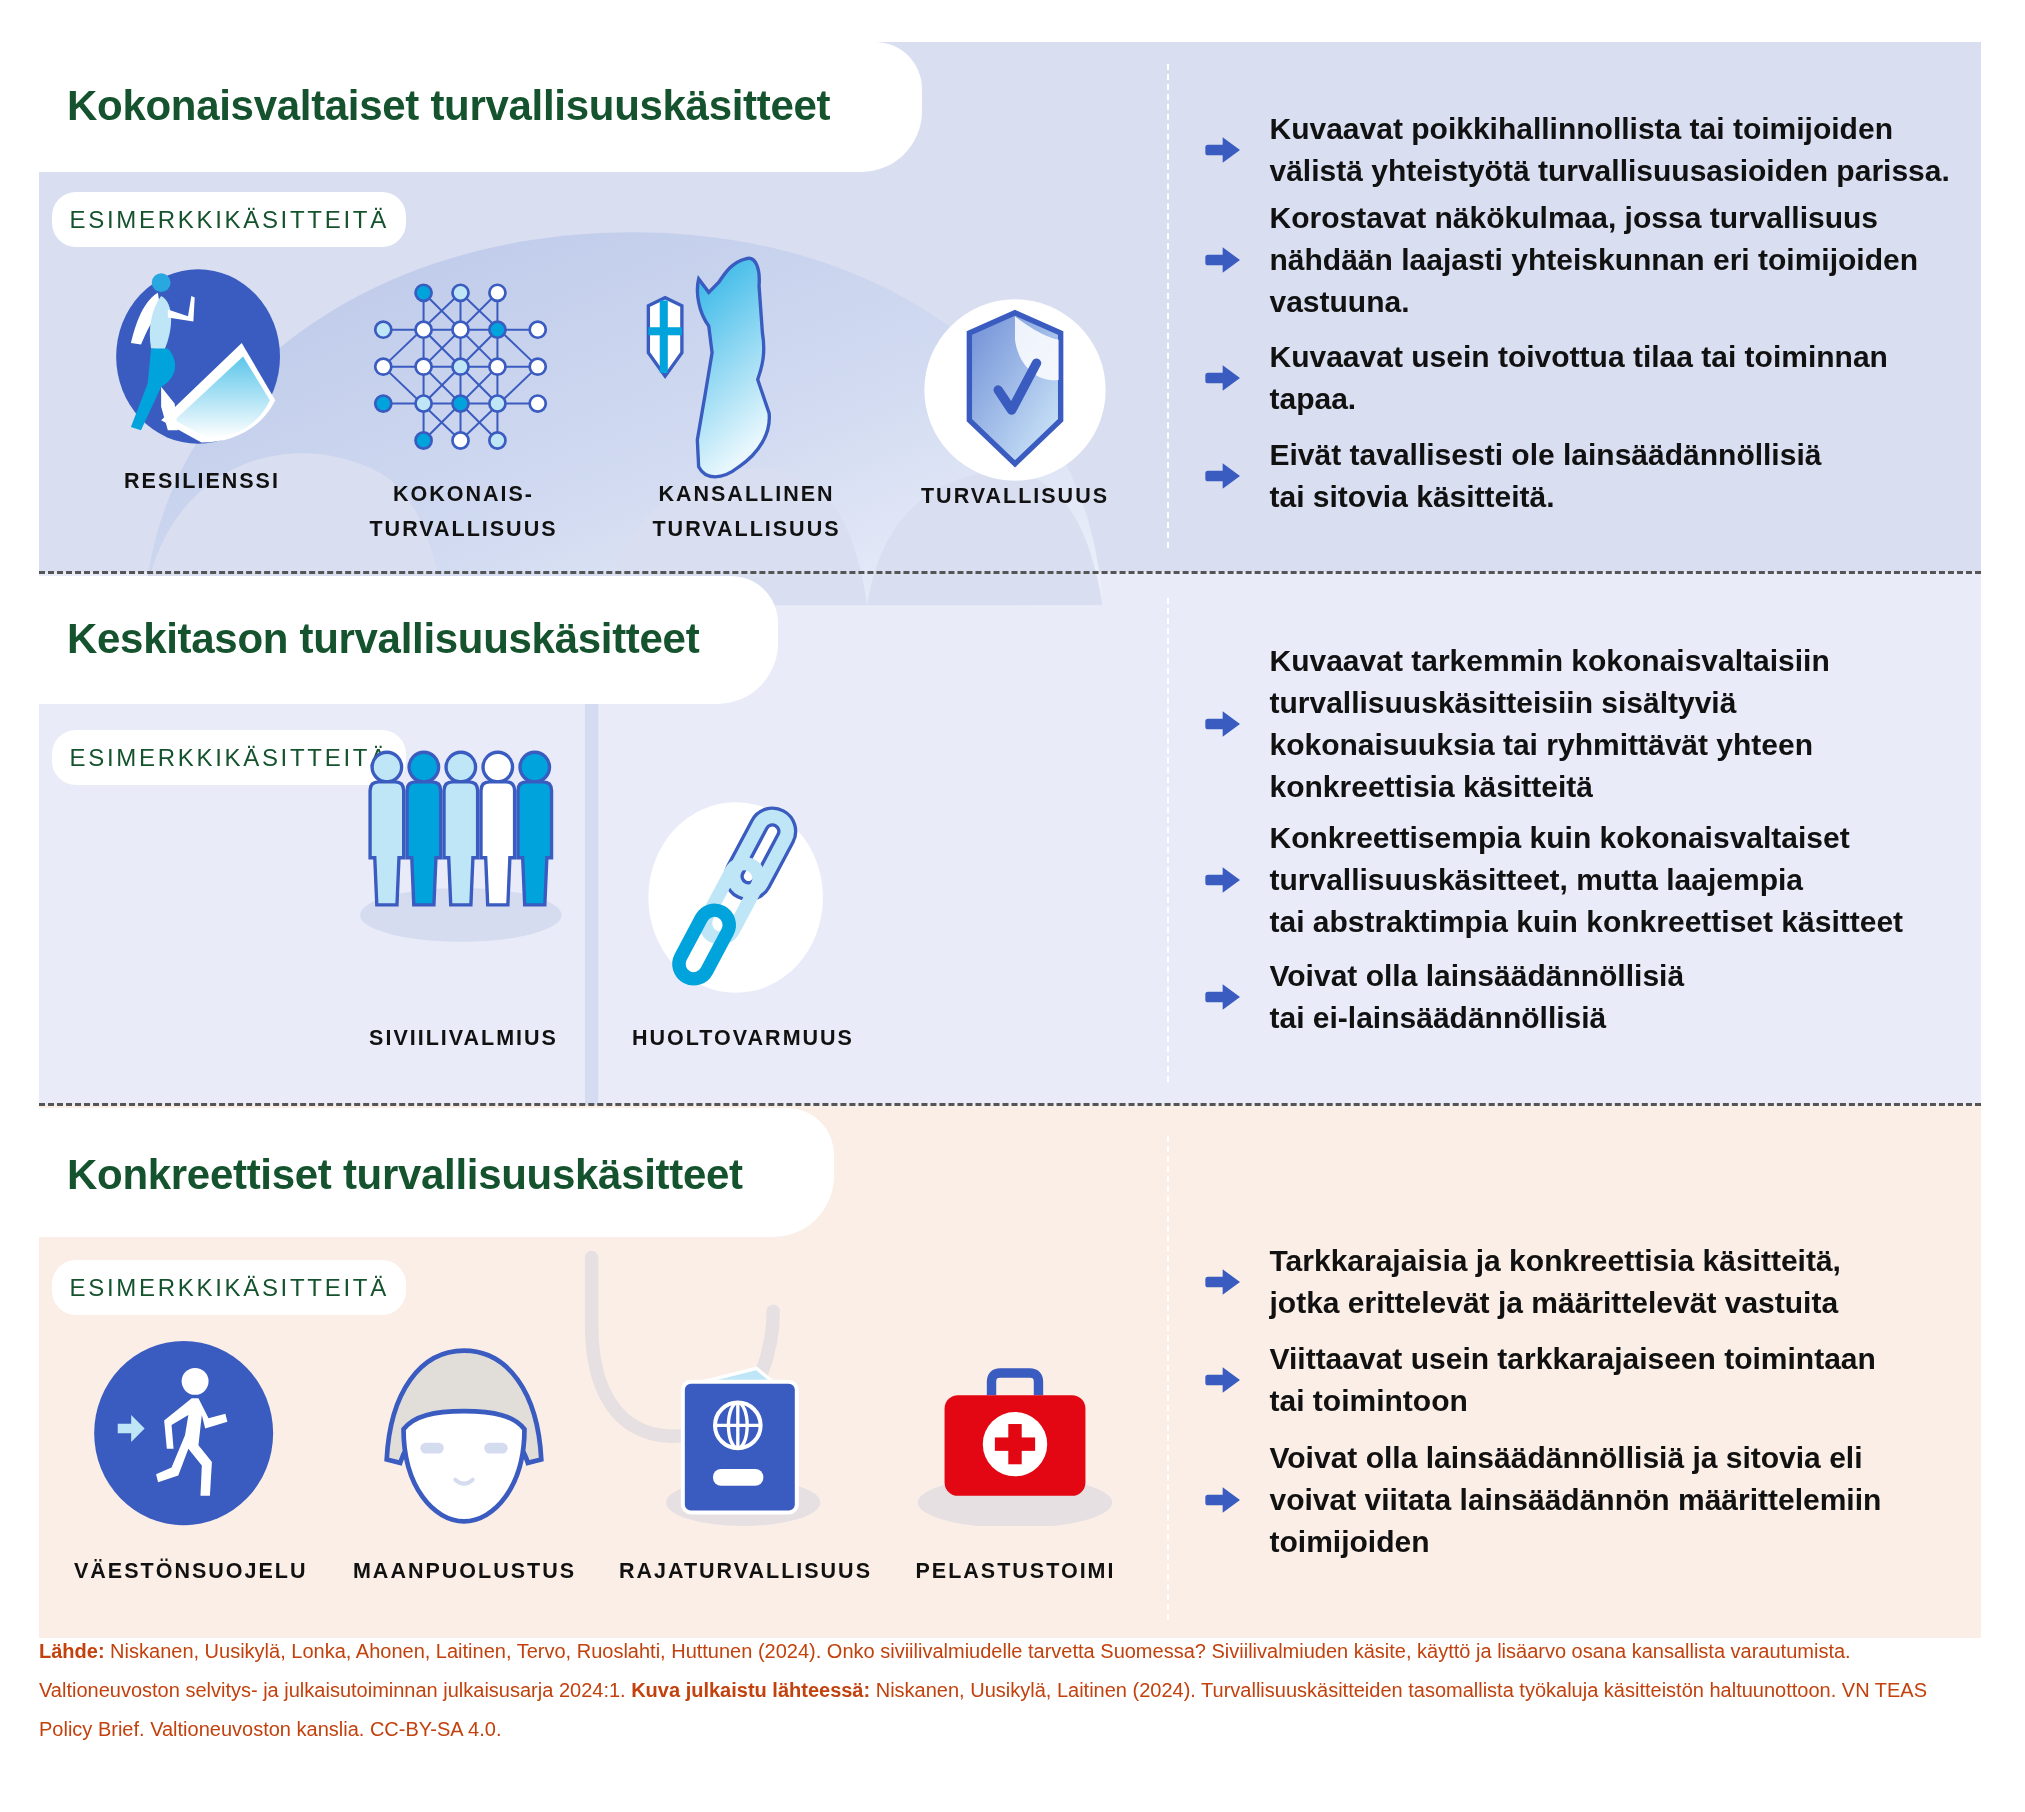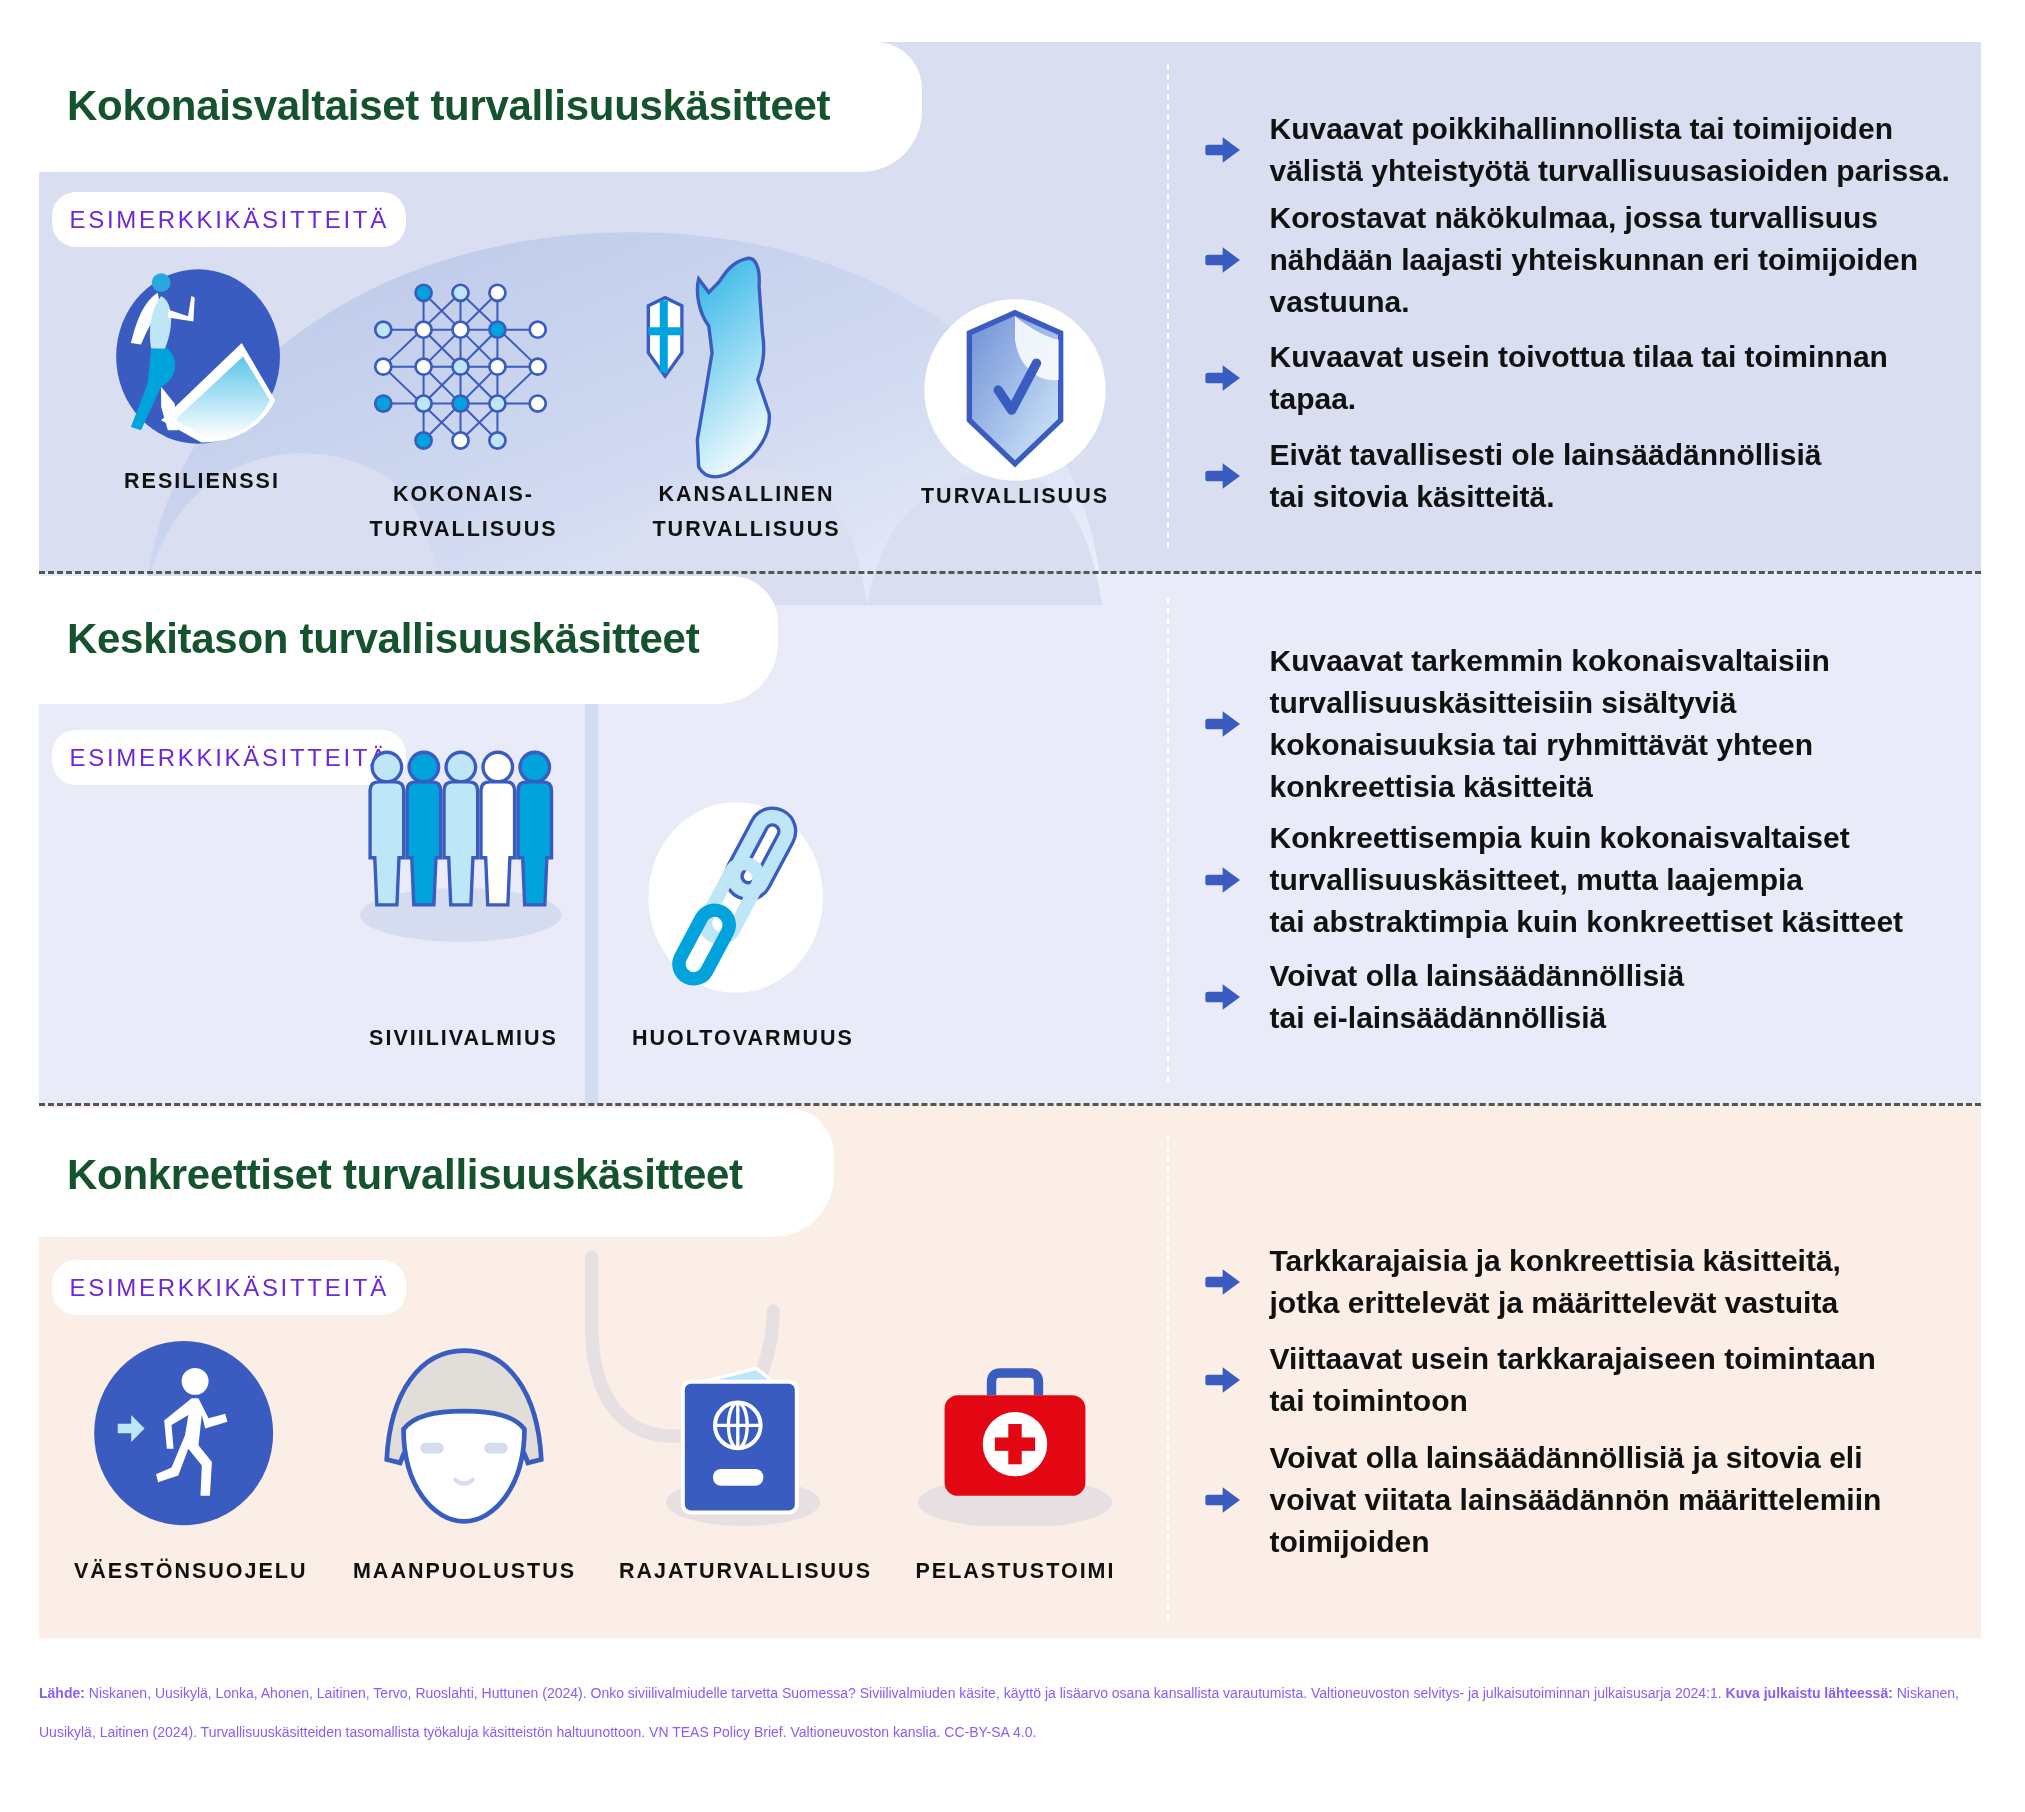--- a/index.html
+++ b/index.html
@@ -11,30 +11,30 @@
   .sec3 { top:1105px; height:533px; background:#faeee6; }
   .hdash { position:absolute; left:39px; width:1942px; height:0;
            border-top:3.4px dashed #555; }
   .vdash { position:absolute; left:1167px; width:0; border-left:2px dashed #ffffff; }
   .title-card { position:absolute; left:39px; background:#ffffff;
                 border-bottom-right-radius:61px; border-top-right-radius:47px; }
   .title { position:absolute; left:67px; font-weight:bold; color:#14532d;
            font-size:42px; letter-spacing:-0.3px; white-space:nowrap; }
   .tag { position:absolute; left:52px; height:55px; padding:0 17.5px;
          background:#ffffff; border-radius:24px; font-size:24px;
-         letter-spacing:2.7px; line-height:55px; color:#6d28d9; }
+         letter-spacing:2.7px; line-height:55px; color:#14532d; }
   .item-label { position:absolute; font-weight:bold; font-size:21.5px; letter-spacing:2px;
                 text-align:center; line-height:35px; color:#111; white-space:nowrap; }
   .icon { position:absolute; }
   .bullets { position:absolute; left:1204px; width:760px; }
   .bullet { position:absolute; left:0; display:flex; align-items:center;font-weight:bold; }
   .bullet .arr { width:40px; flex:none; }
   .bullet .txt { margin-left:25.5px; font-size:30px; line-height:42px; color:#111; white-space:pre-line; }
-  .footer { position:absolute; left:39px; top:1674px; width:1936px; font-size:14px;
-            line-height:39px; color:#8b5cf6; }
+  .footer { position:absolute; left:39px; top:1632px; width:1936px; font-size:20px;
+            line-height:39px; color:#c2410c; }
   .footer b { font-weight:bold; }
   .umbrella { position:absolute; }
 </style>
 </head>
 <body>
 
 <div class="panel sec1"></div>
 <div class="panel sec2"></div>
 <div class="panel sec3"></div>
 

